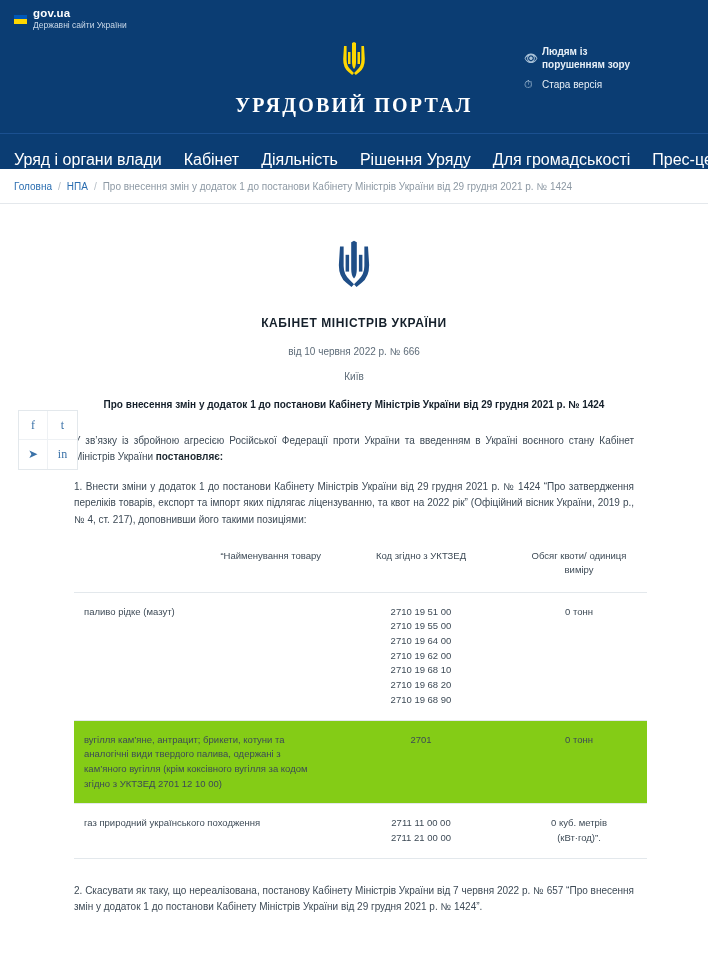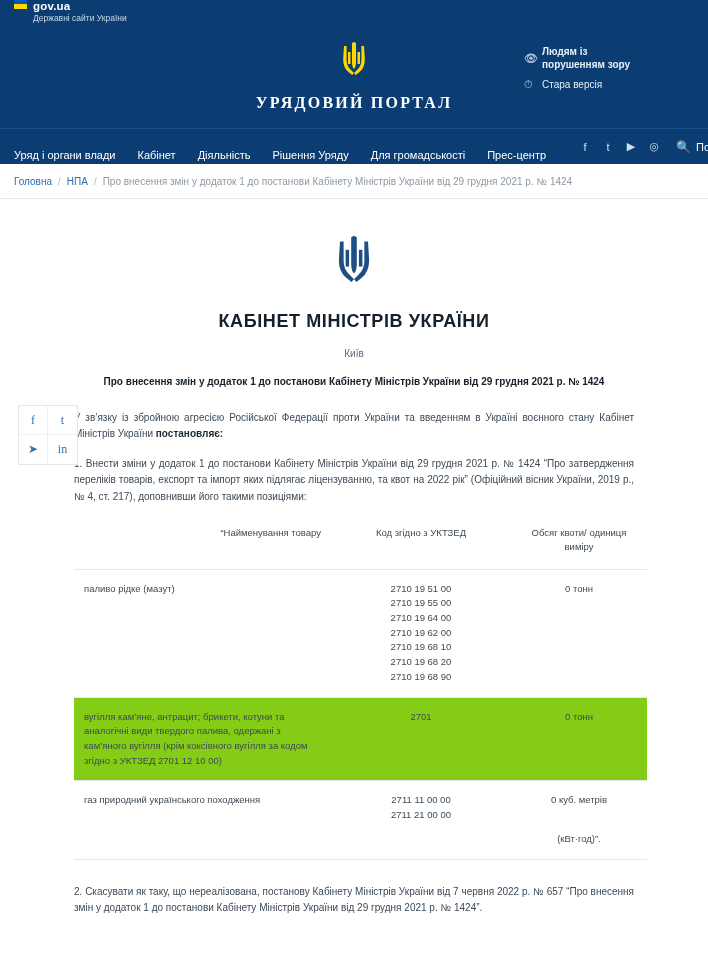--- a/index.html
+++ b/index.html
@@ -8,20 +8,21 @@
     background: #ffffff;
     font-family: "Liberation Sans", sans-serif;
   }
   body { width: 708px; min-height: 967px; position: relative; overflow-x: hidden; }
 
   
   .govua-bar {
     background: #0b3d73;
     height: 38px;
     display: flex;
+    align-items: center;
     padding: 0 14px;
   }
   .govua-flag {
     width: 13px; height: 9px;
     margin-right: 6px;
     background: linear-gradient(to bottom, #0057b7 0 50%, #ffd700 50% 100%);
     flex: 0 0 auto;
   }
   .govua-text { color: #ffffff; line-height: 1.15; }
   .govua-title { font-size: 11.5px; font-weight: bold; letter-spacing: .2px; }
@@ -39,21 +40,21 @@
     padding-top: 2px;
     padding-bottom: 10px;
   }
   .emblem-small {
     margin: 0 auto;
     display: block;
   }
   .portal-title {
     text-align: center;
     color: #ffffff;
-    font-size: 16px;
+    font-size: 20px;
     font-weight: bold;
     letter-spacing: 2.2px;
     margin-top: 4px;
     font-family: "Liberation Serif", serif;
   }
   .portal-sub {
     text-align: center;
     color: #d3e0ec;
     font-size: 10.5px;
     margin-top: 7px;
@@ -86,21 +87,21 @@
     background: #0b3d73;
     border-top: 1px solid #1b5090;
     display: flex;
     align-items: center;
     height: 36px;
     padding: 0 14px;
     position: relative;
   }
   .nav-item {
     color: #ffffff;
-    font-size: 11px;
+    font-size: 16px;
     margin-right: 22px;
     white-space: nowrap;
     cursor: pointer;
     margin-top: 16px;
   }
   .nav-right {
     margin-left: auto;
     display: flex;
     align-items: center;
   }
@@ -136,21 +137,21 @@
   .bc-current { color: #8d99a4; }
 
   
   .doc {
     padding: 34px 14px 10px 14px;
     position: relative;
   }
   .doc-emblem { text-align: center; margin-bottom: 18px; }
   .doc-h1 {
     text-align: center;
-    font-size: 18px;
+    font-size: 12px;
     font-weight: bold;
     letter-spacing: .6px;
     color: #15202b;
     margin-bottom: 16px;
   }
   .doc-h2 {
     text-align: center;
     font-size: 11px;
     font-weight: bold;
     letter-spacing: .5px;
@@ -234,21 +235,21 @@
     padding: 12px 10px 12px 10px;
     vertical-align: top;
     line-height: 1.55;
     border-top: 1px solid #e3e8ec;
     border-bottom: 1px solid #e3e8ec;
   }
   table.quota td.code, table.quota td.qty { text-align: center; }
   table.quota tr.alt td { background: #84cc16; }
   table.quota td.desc { text-align: left; }
   .codes span { display: block; }
-  .qty-sub { display: block; margin-top: 24px; }
+  .qty-sub { display: block; margin-top: 0; }
 
   .footer-paras { margin-top: 24px; }
 </style>
 </head>
 <body>
 
 <div class="govua-bar">
   <div class="govua-flag"></div>
   <div class="govua-text">
     <div class="govua-title">gov.ua</div>
@@ -328,20 +329,21 @@
     <svg width="42" height="56" viewBox="0 0 30 40">
       <path d="M15 2 L17 3 L17 22 Q17 27 15 29 Q13 27 13 22 L13 3 Z" fill="#1f4e87"></path>
       <path d="M5 6 L7.6 6 L7.6 20 Q7.6 26 12 30 L15 33 L13.2 35 L9.5 32 Q4 27.5 4.2 19 Z" fill="#1f4e87"></path>
       <path d="M25 6 L22.4 6 L22.4 20 Q22.4 26 18 30 L15 33 L16.8 35 L20.5 32 Q26 27.5 25.8 19 Z" fill="#1f4e87"></path>
       <path d="M9 12 L11.5 12 L11.5 24 L9 24 Z" fill="#1f4e87"></path>
       <path d="M21 12 L18.5 12 L18.5 24 L21 24 Z" fill="#1f4e87"></path>
     </svg>
   </div>
 
   <div class="doc-h1">КАБІНЕТ МІНІСТРІВ УКРАЇНИ</div>
+  <div class="doc-date">від 10 червня 2022 р. № 666</div>
   <div class="doc-city">Київ</div>
   <div class="doc-subject">Про внесення змін у додаток 1 до постанови Кабінету Міністрів України від 29 грудня 2021 р. № 1424</div>
 
   <p class="para">
     <span>У зв’язку із збройною агресією Російської Федерації проти України та введенням в Україні воєнного стану Кабінет Міністрів України </span><b>постановляє:</b>
   </p>
 
   <p class="para">1. Внести зміни у додаток 1 до постанови Кабінету Міністрів України від 29 грудня 2021 р. № 1424 “Про затвердження переліків товарів, експорт та імпорт яких підлягає ліцензуванню, та квот на 2022 рік” (Офіційний вісник України, 2019 р., № 4, ст. 217), доповнивши його такими позиціями:</p>
 
   <table class="quota">

